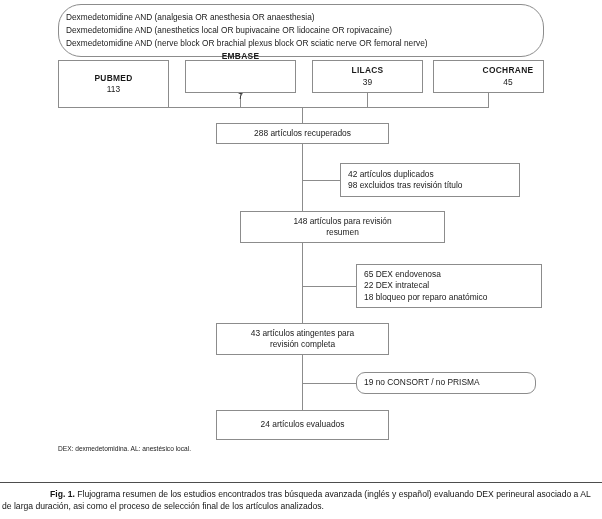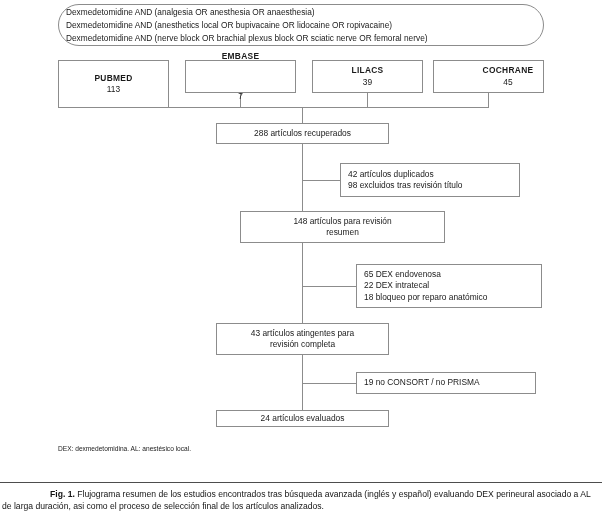--- a/index.html
+++ b/index.html
@@ -82,21 +82,21 @@
     color: #141414;
     text-align: left;
   }
   .caption b { font-weight: bold; margin-left: 48px; }
 </style>
 </head>
 <body>
 
 <div id="figure">
 
-  <div class="box query-box left-align" style="left:58px; top:4px; width:486px; height:42px;border-radius:23px;">
+  <div class="box query-box left-align" style="left:58px; top:4px; width:486px; height:53px;border-radius:23px;">
     <div class="line">Dexmedetomidine AND (analgesia OR anesthesia OR anaesthesia)</div>
     <div class="line">Dexmedetomidine AND (anesthetics local OR bupivacaine OR lidocaine OR ropivacaine)</div>
     <div class="line">Dexmedetomidine AND (nerve block OR brachial plexus block OR sciatic nerve OR femoral nerve)</div>
   </div>
 
   <div class="box" style="left:58px; top:60px; width:111px; height:48px;">
     <div class="db-name">PUBMED</div>
     <div class="db-count">113</div>
   </div>
   <div class="box" style="left:185px; top:60px; width:111px; height:33px;gap:29px;">
@@ -151,25 +151,25 @@
 
   <div class="box" style="left:216px; top:323px; width:173px; height:32px;">
     <div class="line">43 artículos atingentes para</div>
     <div class="line">revisión completa</div>
   </div>
 
   <div class="conn v" style="left: 302px; top: 355px; height: 55px; background: rgb(140, 140, 140);"></div>
 
   <div class="conn h" style="left: 302px; top: 383px; width: 54px; background: rgb(140, 140, 140);"></div>
 
-  <div class="box left-align" style="left:356px; top:372px; width:180px; height:22px;">
+  <div class="box left-align" style="left:356px; top:372px; width:180px; height:22px;border-radius:9px;">
     <div class="line">19 no CONSORT / no PRISMA</div>
   </div>
 
-  <div class="box" style="left:216px; top:410px; width:173px; height:17px;">
+  <div class="box" style="left:216px; top:410px; width:173px; height:30px;">
     <div class="line">24 artículos evaluados</div>
   </div>
 
   <div class="footnote" style="left:58px; top:444px;">DEX: dexmedetomidina. AL: anestésico local.</div>
 
 </div>
 
 <div class="caption-rule" style="top:482px;"></div>
 <div class="caption" style="top:488px;">
   <b>Fig. 1.</b><span>&nbsp;</span><span>Flujograma resumen de los estudios encontrados tras búsqueda avanzada (inglés y español) evaluando DEX perineural asociado a AL de larga duración, asi como el proceso de selección final de los artículos analizados.</span>

